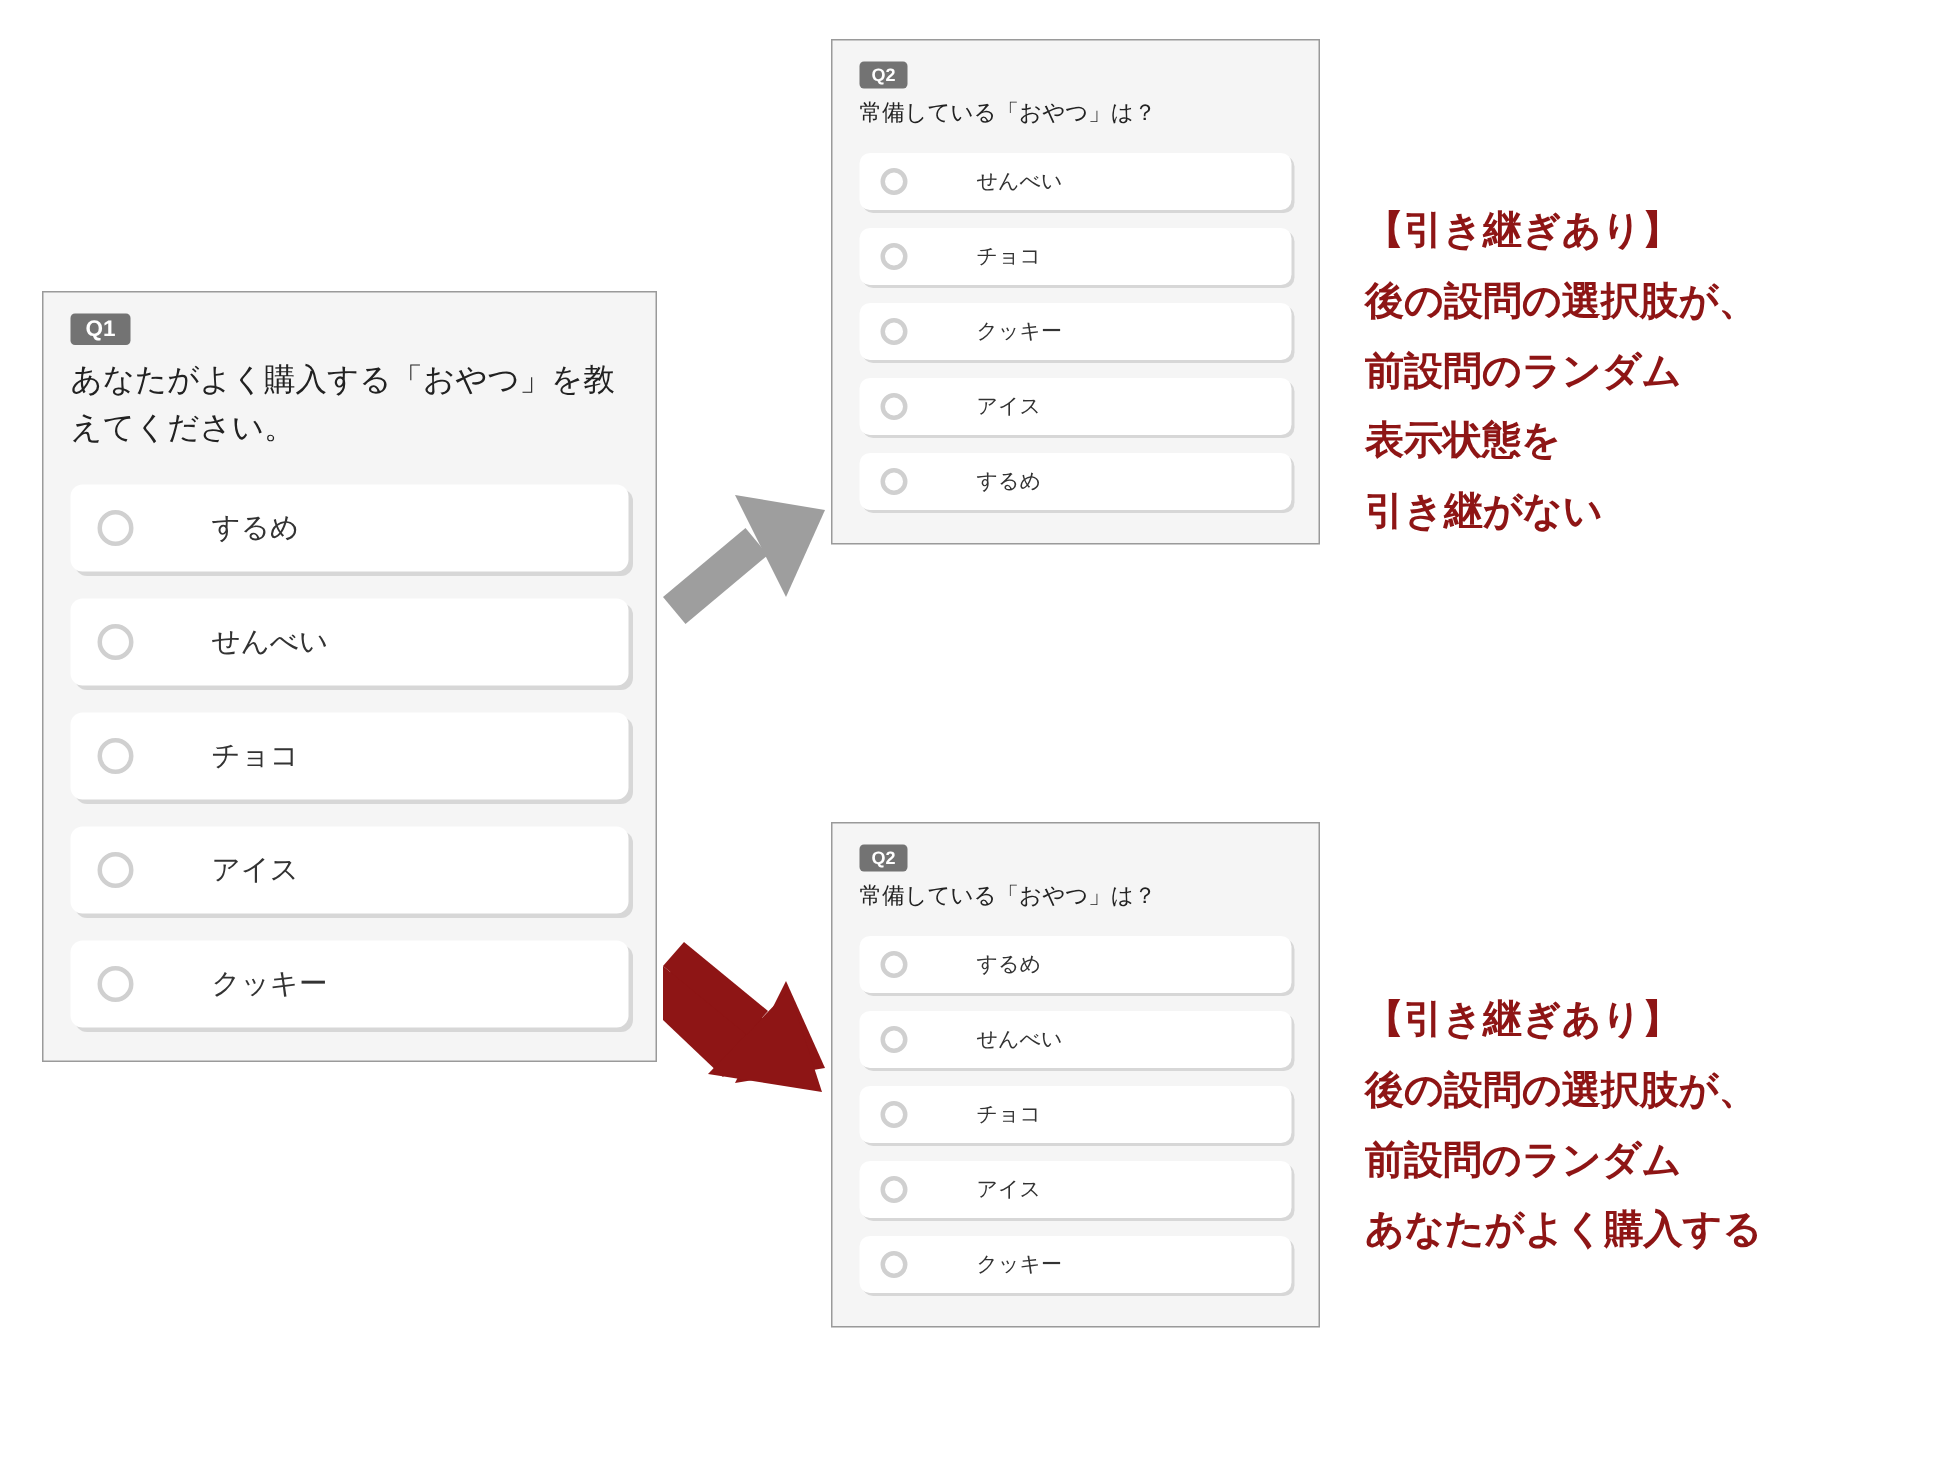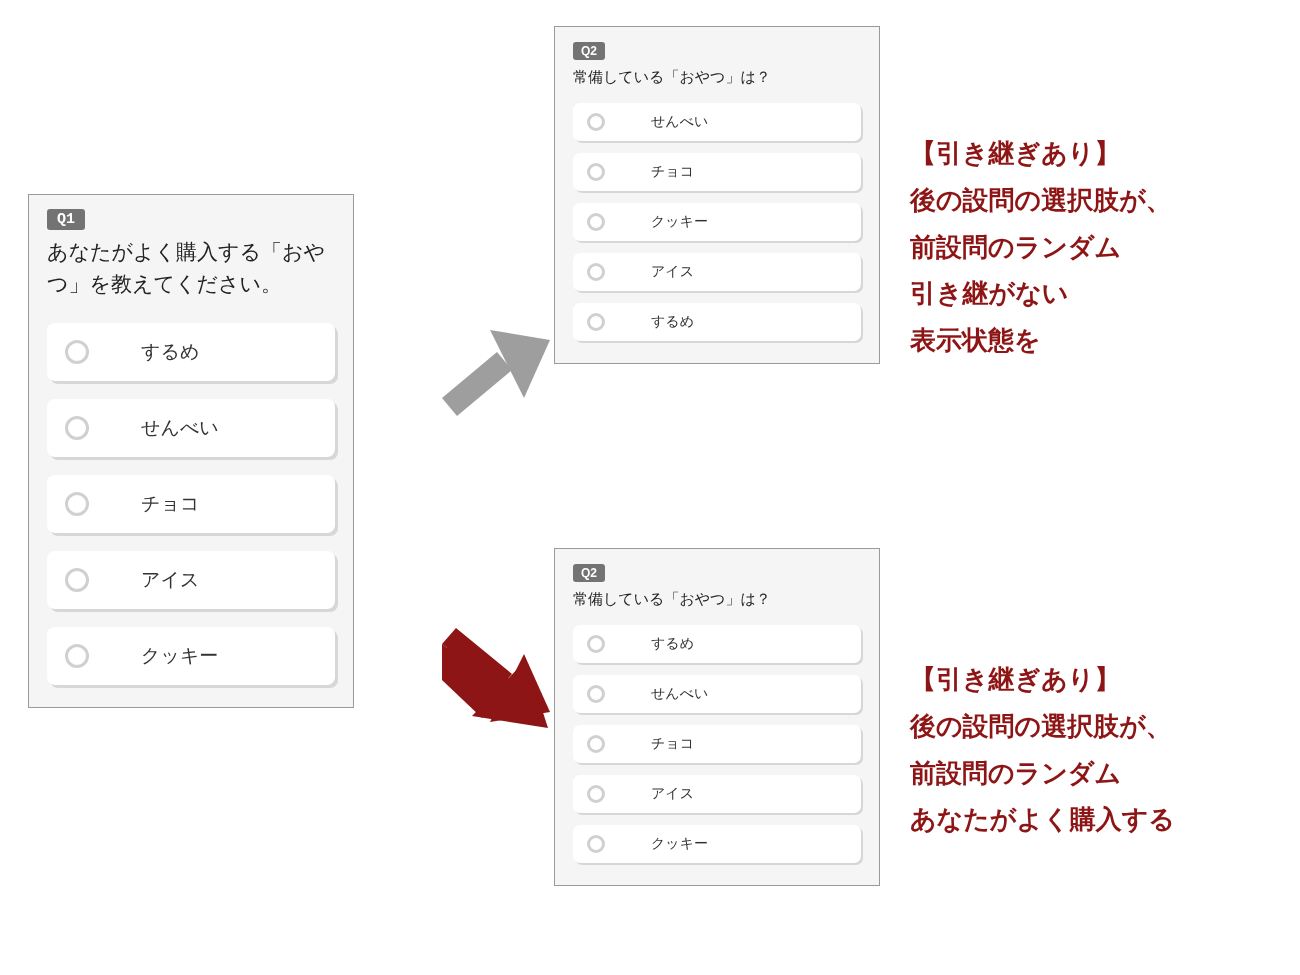--- a/index.html
+++ b/index.html
@@ -74,21 +74,21 @@
     font-size: 26px;
     line-height: 1.8;
     white-space: nowrap;
   }
 </style>
 </head>
 <body>
 
 <div class="stage">
 
-  <div class="card" style="left:28px; top:194px; width:326px;font-family:Liberation Mono, monospace;">
+  <div class="card" style="left:28px; top:194px; width:410px;">
     <span class="qtag">Q1</span>
     <div class="qtext">あなたがよく購入する「おやつ」を教えてください。</div>
     <div class="opt-list">
       <div class="opt">
         <span class="radio"></span>
         <span class="opt-label">するめ</span>
       </div>
       <div class="opt">
         <span class="radio"></span>
         <span class="opt-label">せんべい</span>
@@ -182,22 +182,22 @@
         <span class="radio small"></span>
         <span class="opt-label small">クッキー</span>
       </div>
     </div>
   </div>
 
   <div class="caption" style="left:910px; top:130px;">
     <div>【引き継ぎあり】</div>
     <div>後の設問の選択肢が、</div>
     <div>前設問のランダム</div>
+    <div>表示状態を</div>
     <div>引き継がない</div>
-    <div>表示状態を</div>
   </div>
 
   <div class="caption" style="left:910px; top:656px;">
     <div>【引き継ぎあり】</div>
     <div>後の設問の選択肢が、</div>
     <div>前設問のランダム</div>
     <div>あなたがよく購入する</div>
   </div>
 
 </div>

